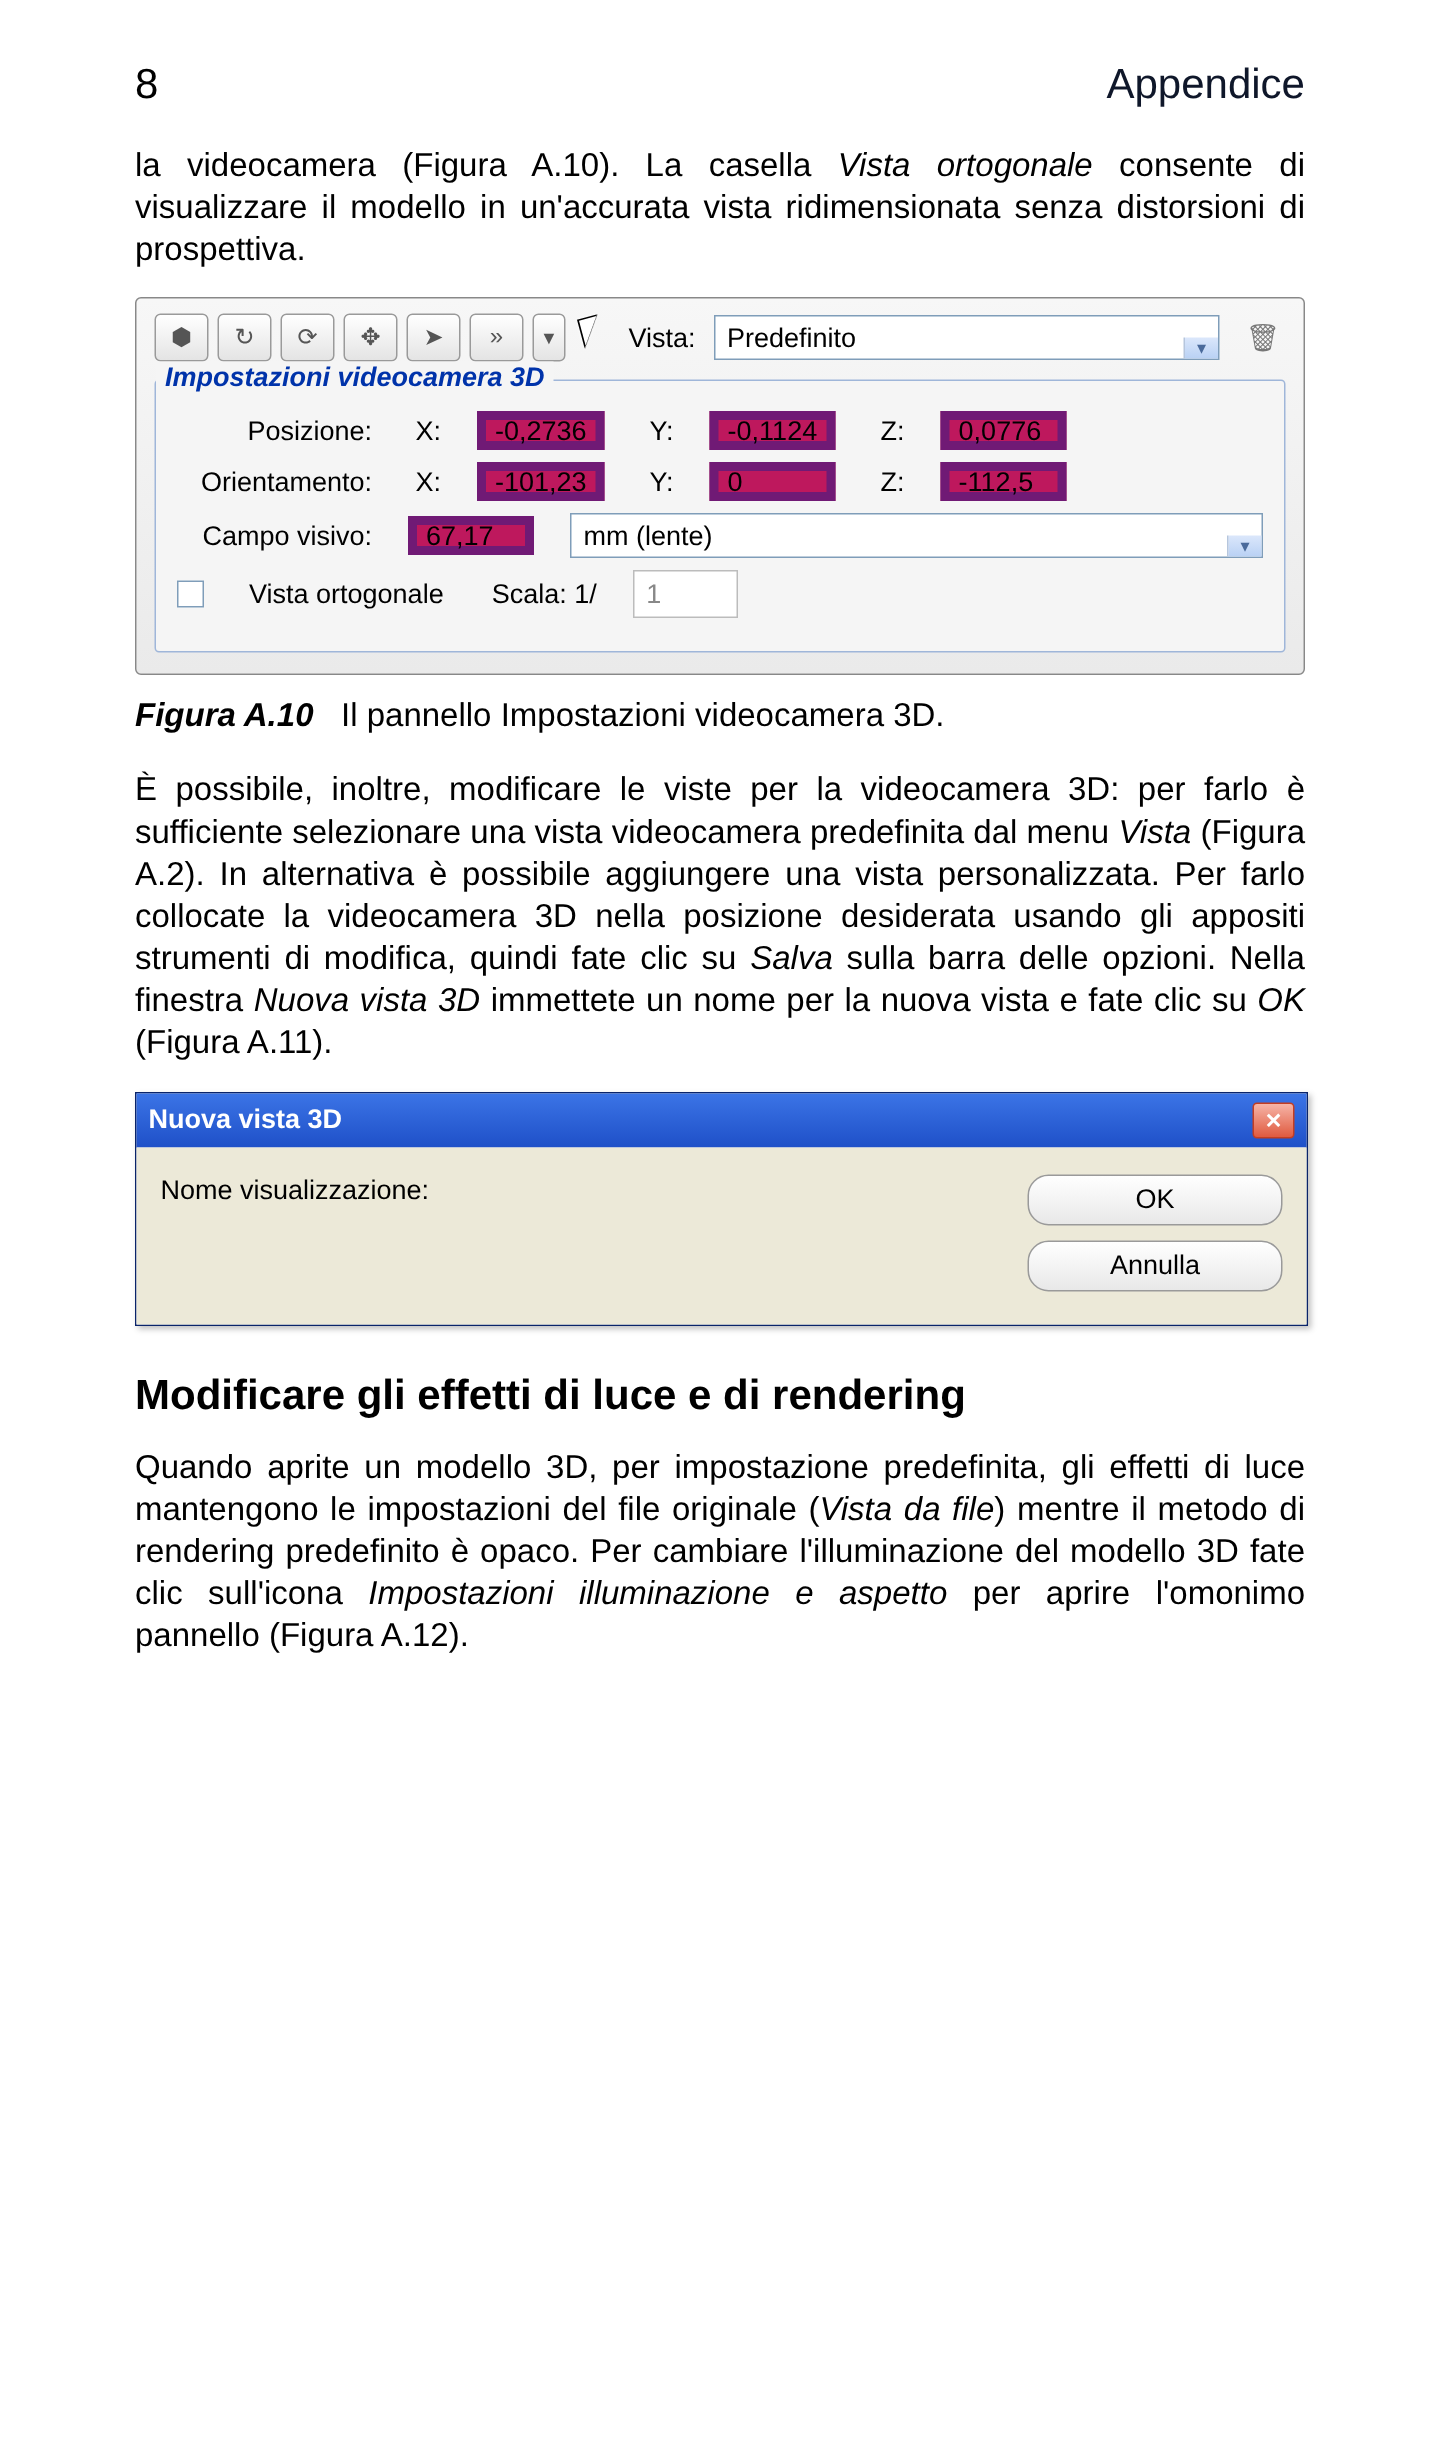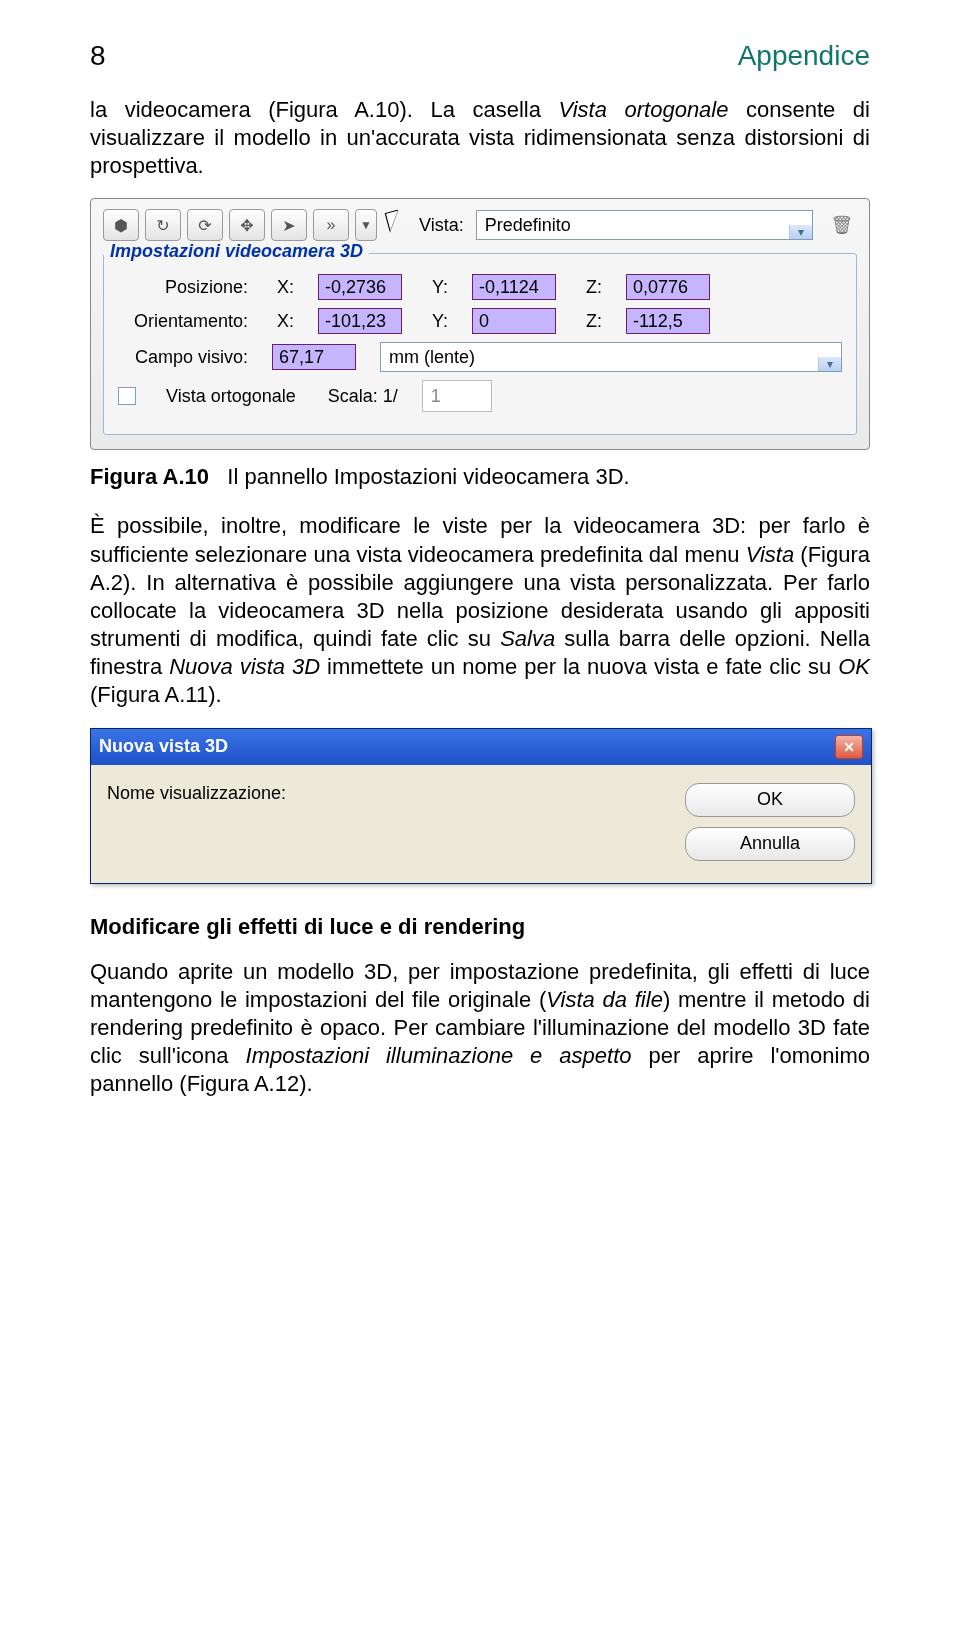--- a/index.html
+++ b/index.html
@@ -15,34 +15,34 @@
     box-sizing: border-box;
   }
   .header-row {
     display: flex;
     justify-content: space-between;
     align-items: baseline;
     font-size: 28px;
     margin-bottom: 24px;
   }
   .header-row .pnum { font-weight: 400; }
-  .header-row .ptitle { color:#0f766e;text-align:center; }
+  .header-row .ptitle { color:#0f172a;text-align:center; }
   .body-text {
     font-size: 22px;
     line-height: 1.28;
     text-align: justify;
     margin: 0 0 18px 0;
   }
   .caption {
     font-size: 22px;
     margin: 14px 0 22px 0;
   }
-  .caption b { font-weight: 700; }
+  .caption b { font-weight: 700; font-style: italic; }
   .h2 {
-    font-size: 22px;
+    font-size: 28px;
     font-weight: 700;
     margin: 30px 0 18px 0;
   }
   
   .panel {
     width: 100%;
     border: 1px solid #888;
     background: linear-gradient(#f7f7f7,#eaeaea);
     padding: 10px 12px 14px 12px;
     box-sizing: border-box;
@@ -102,21 +102,21 @@
   }
   .legend {
     position:absolute;top:-13px;left:0;background:#f5f5f5;padding:0 6px;
     color:#0033aa;font-weight:700;font-style:italic;font-size:18px;
   }
   .frow{display:flex;align-items:center;gap:24px;margin:8px 0;}
   .lbl{display:inline-block;text-align:right;}
   .lbl.main{width:130px;}
   .lbl.ax{width:22px;}
   .numbox{
-    border:1px solid #701a75;background:#c4b5fd;height:26px;padding:2px 6px;
+    border:6px solid #701a75;background:#be185d;height:26px;padding:2px 6px;
     min-width:84px;box-sizing:border-box;display:inline-flex;align-items:center;
   }
   .fov-units{ flex:1; }
   .chk{width:16px;height:16px;border:1px solid #7f9db9;background:#fff;display:inline-block;margin-right:6px;}
   .scalebox{border:1px solid #bcbcbc;background:#fff;color:#888;padding:2px 8px;height:26px;display:inline-flex;align-items:center;min-width:52px;}
   
   em{font-style:italic;}
   
   .dlg {
     width: 100%;

